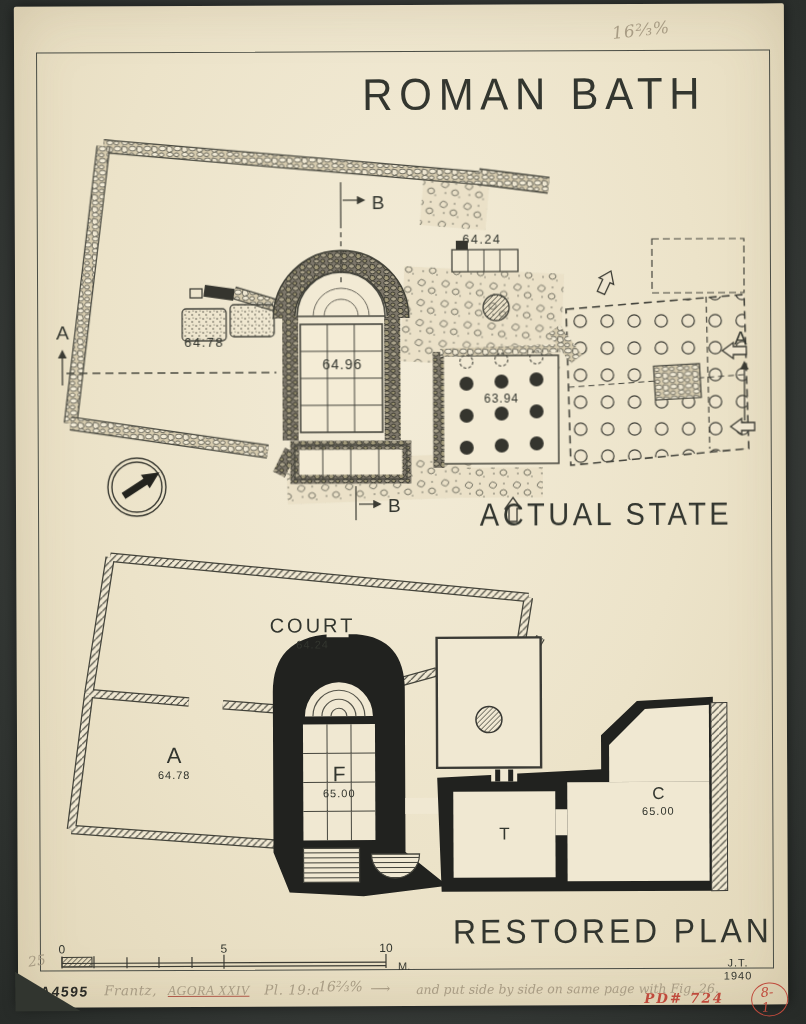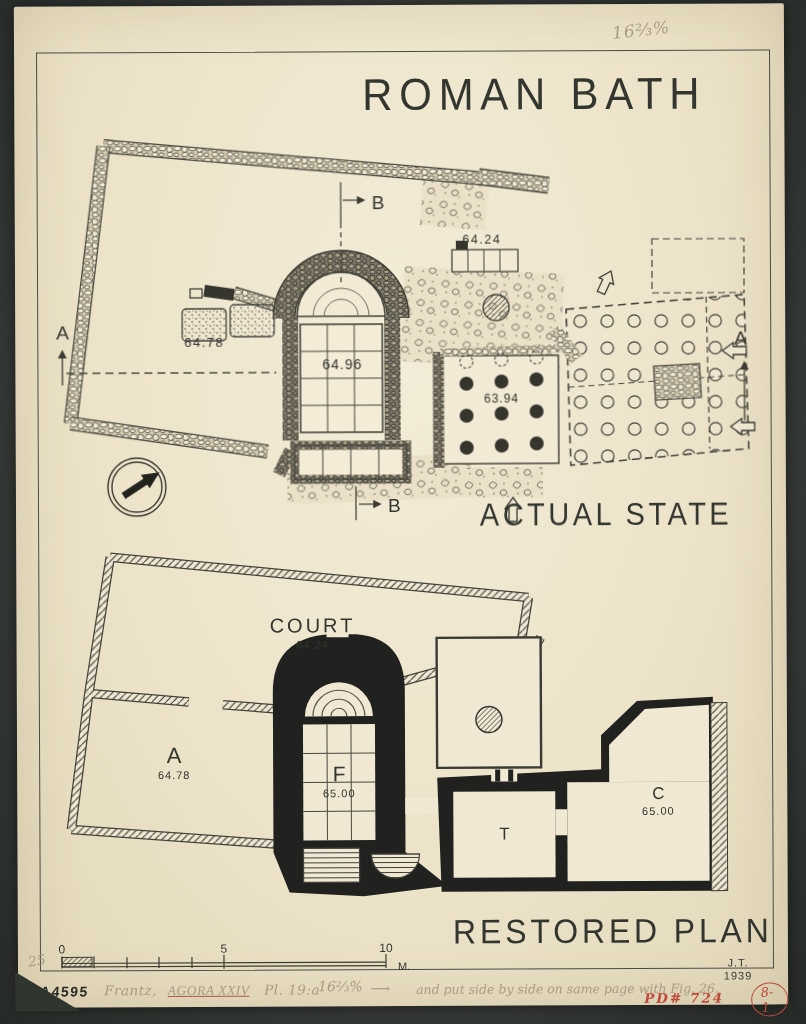--- a/index.html
+++ b/index.html
@@ -300,21 +300,21 @@
     <text x="278" y="241" font-size="21" text-anchor="middle">F</text>
     <text x="278" y="257" font-size="11" letter-spacing="1" text-anchor="middle">65.00</text>
     <text x="443" y="300" font-size="17" text-anchor="middle">T</text>
     <text x="597" y="260" font-size="17" text-anchor="middle">C</text>
     <text x="597" y="276" font-size="11" letter-spacing="1" text-anchor="middle">65.00</text>
   </svg>
 
   <div class="caption cap-restored">RESTORED PLAN</div>
   <div class="credit">
     <div>J.T.</div>
-    <div>1939</div>
+    <div>1940</div>
   </div>
 
   <svg style="left:38px;top:938px;" width="360" height="34" viewBox="0 0 360 34">
     <g stroke="#3b3b33" fill="none">
       <path d="M6,19 H330 M6,22.5 H330" stroke-width="1.2"></path>
       <rect x="6" y="13" width="30" height="9.5" fill="url(#hatF)" stroke-width="1"></rect>
       <path d="M6,12 V24 M38,12 V24 M71,13 V24 M103,13 V24 M136,13 V24 M168,11 V25 M330,11 V25" stroke-width="1.2"></path>
     </g>
     <text x="6" y="9" font-size="12" text-anchor="middle">0</text>
     <text x="168" y="9" font-size="12" text-anchor="middle">5</text>

